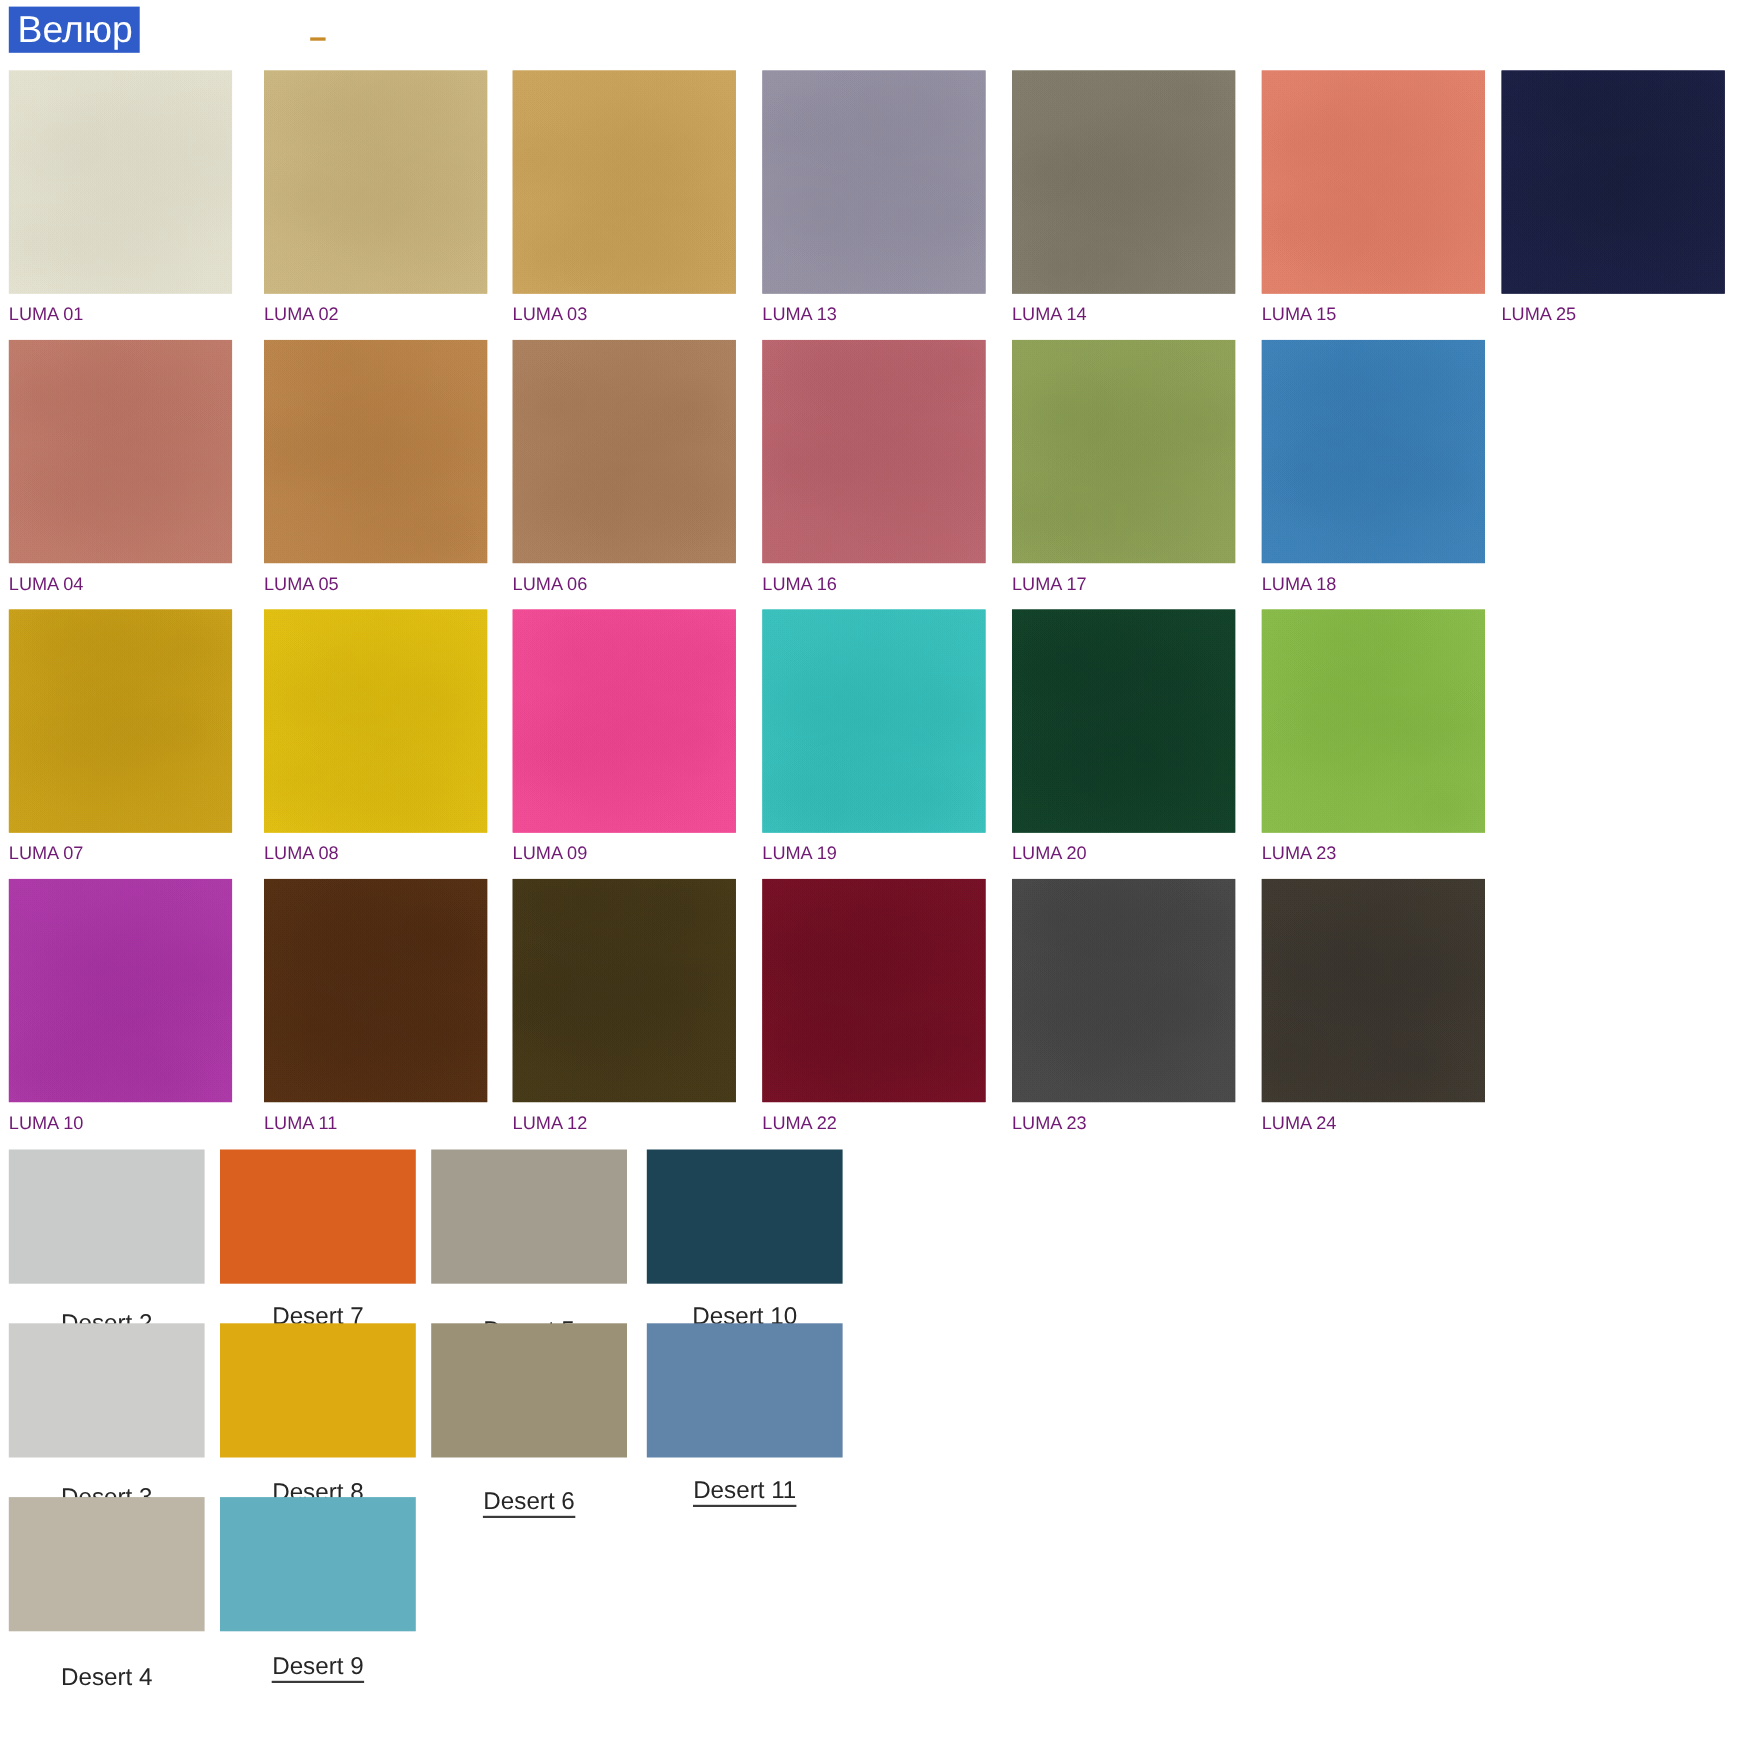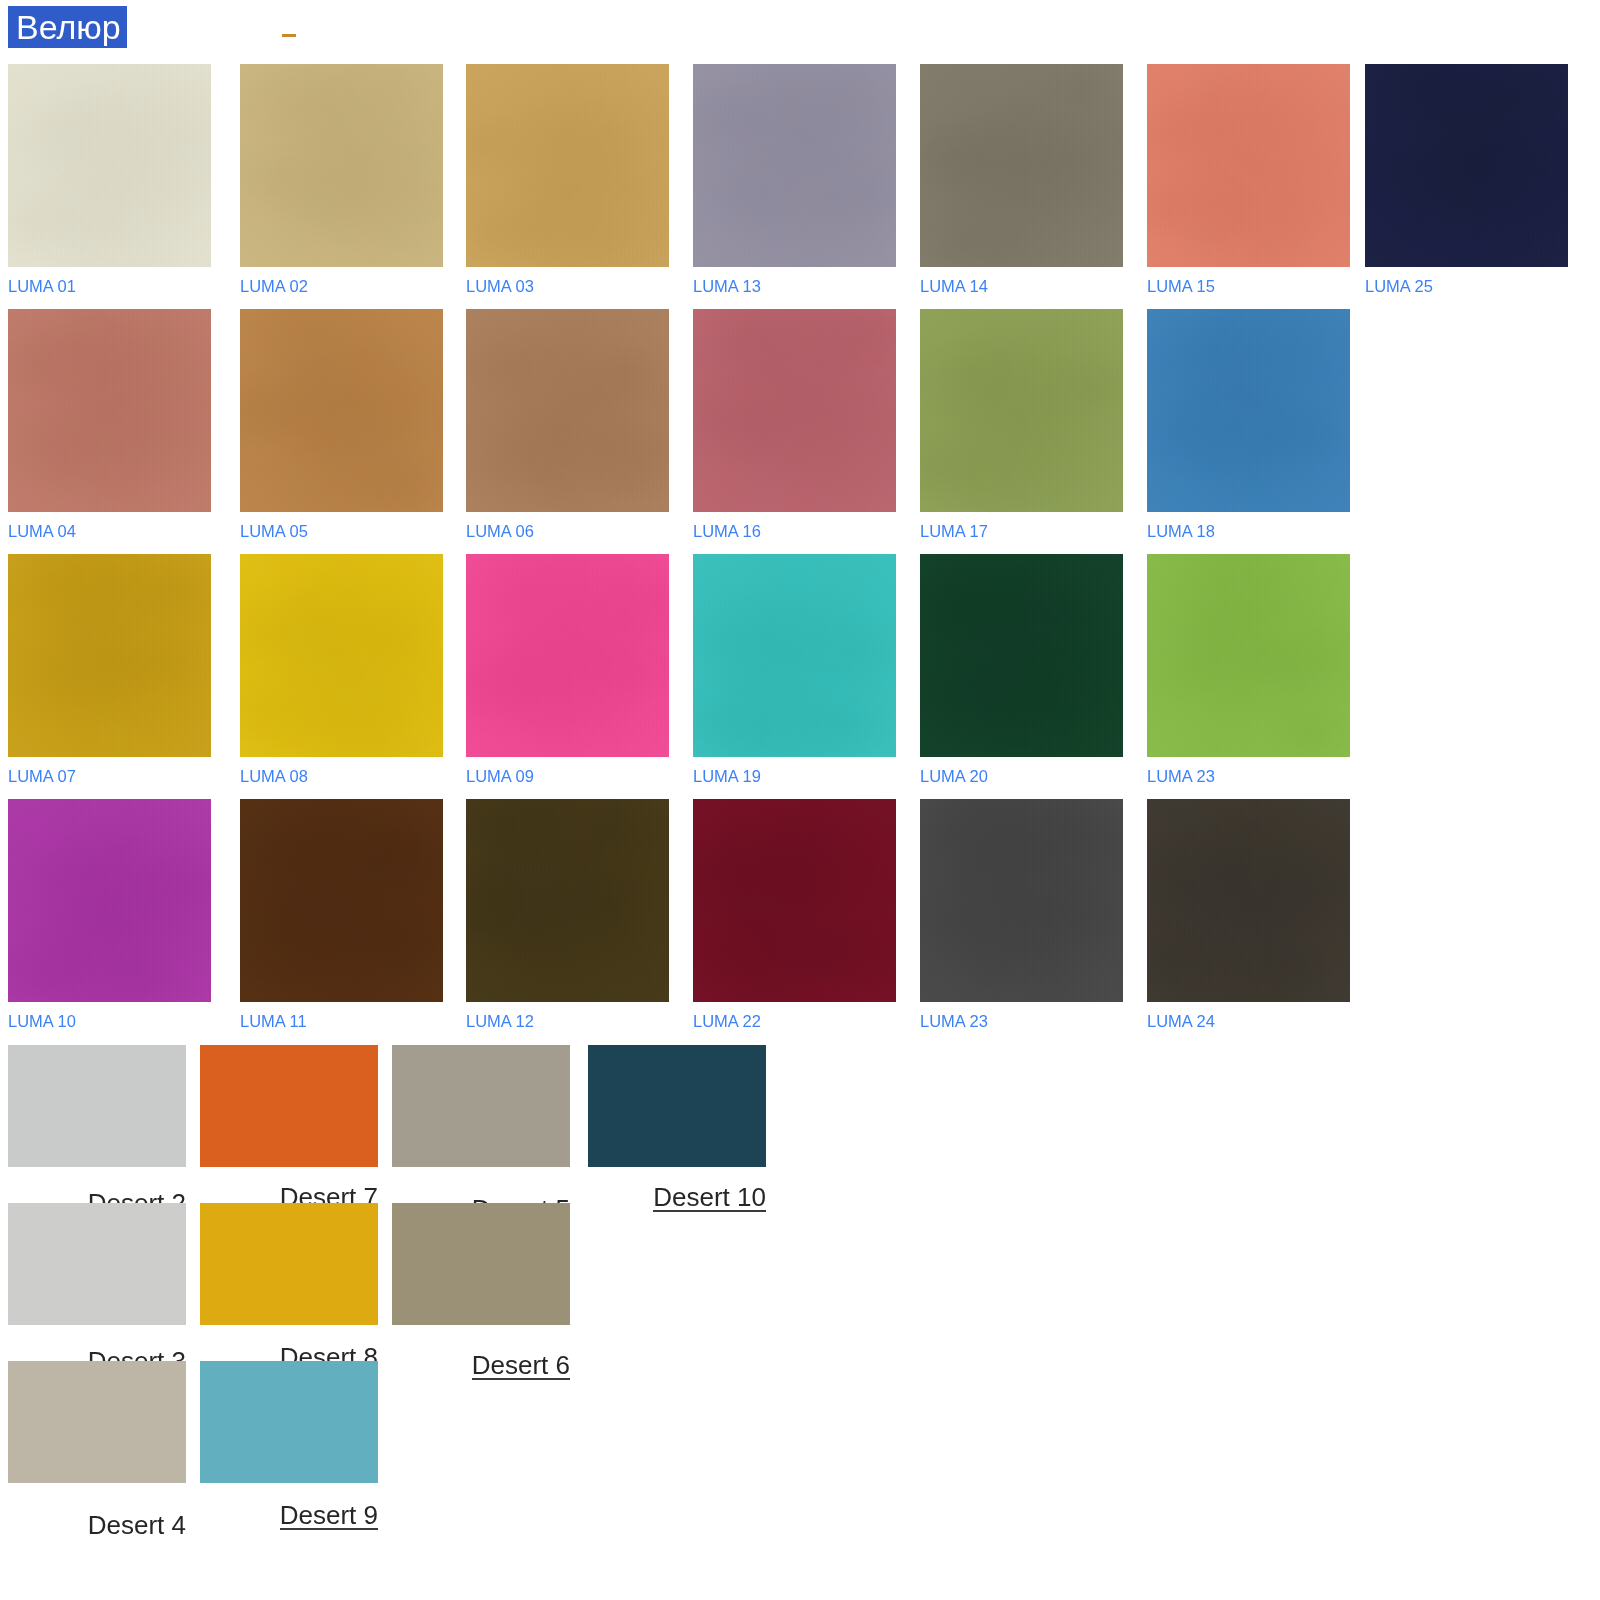--- a/index.html
+++ b/index.html
@@ -71,21 +71,21 @@
     overflow: hidden;
   }
   .luma-swatch .tex {
     position: absolute;
     inset: 0;
   }
   .luma-label {
     margin-top: 10px;
     font-size: 16.5px;
     line-height: 18px;
-    color: #3b82f6;
+    color: #701a75;
     font-family: "Liberation Sans", sans-serif;
     white-space: nowrap;
   }
 
   
   #desert-section {
     position: absolute;
     left: 0;
     top: 1045px;
     width: 1600px;
@@ -101,22 +101,22 @@
     width: 178px;
     height: 122px;
     position: relative;
     overflow: hidden;
   }
   .desert-swatch .spiral {
     position: absolute;
     inset: 0;
   }
   .desert-label {
-    text-align: right;
-    font-size: 26px;
+    text-align: center;
+    font-size: 22px;
     line-height: 24px;
     color: #262626;
     font-family: "Liberation Sans", sans-serif;
     white-space: nowrap;
   }
   .desert-label span {
     display: inline-block;
     border-bottom: 2px solid #3a3a3a;
     padding-bottom: 1px;
   }
@@ -334,20 +334,26 @@
             <div class="spiral"></div>
           </div>
           <div class="desert-label" style="margin-top: 20px; width: 178px;"><span>Desert 8</span></div>
         </div>
         <div class="desert-cell" style="left: 392px;">
           <div class="desert-swatch" style="background: rgb(154, 145, 118);">
             <div class="spiral"></div>
           </div>
           <div class="desert-label" style="margin-top: 28px; width: 178px;"><span>Desert 6</span></div>
         </div>
+        <div class="desert-cell" style="left: 588px;">
+          <div class="desert-swatch" style="background: rgb(97, 132, 169);">
+            <div class="spiral"></div>
+          </div>
+          <div class="desert-label" style="margin-top: 18px; width: 178px;"><span>Desert 11</span></div>
+        </div>
       </div>
       <div class="desert-row" style="position: absolute; left: 0px; top: 316px; width: 1600px; height: 158px;">
         <div class="desert-cell" style="left: 8px;">
           <div class="desert-swatch" style="background: rgb(189, 182, 167);">
             <div class="spiral"></div>
           </div>
           <div class="desert-label no-underline" style="margin-top: 30px; width: 178px;"><span>Desert 4</span></div>
         </div>
         <div class="desert-cell" style="left: 200px;">
           <div class="desert-swatch" style="background: rgb(98, 176, 191);">

